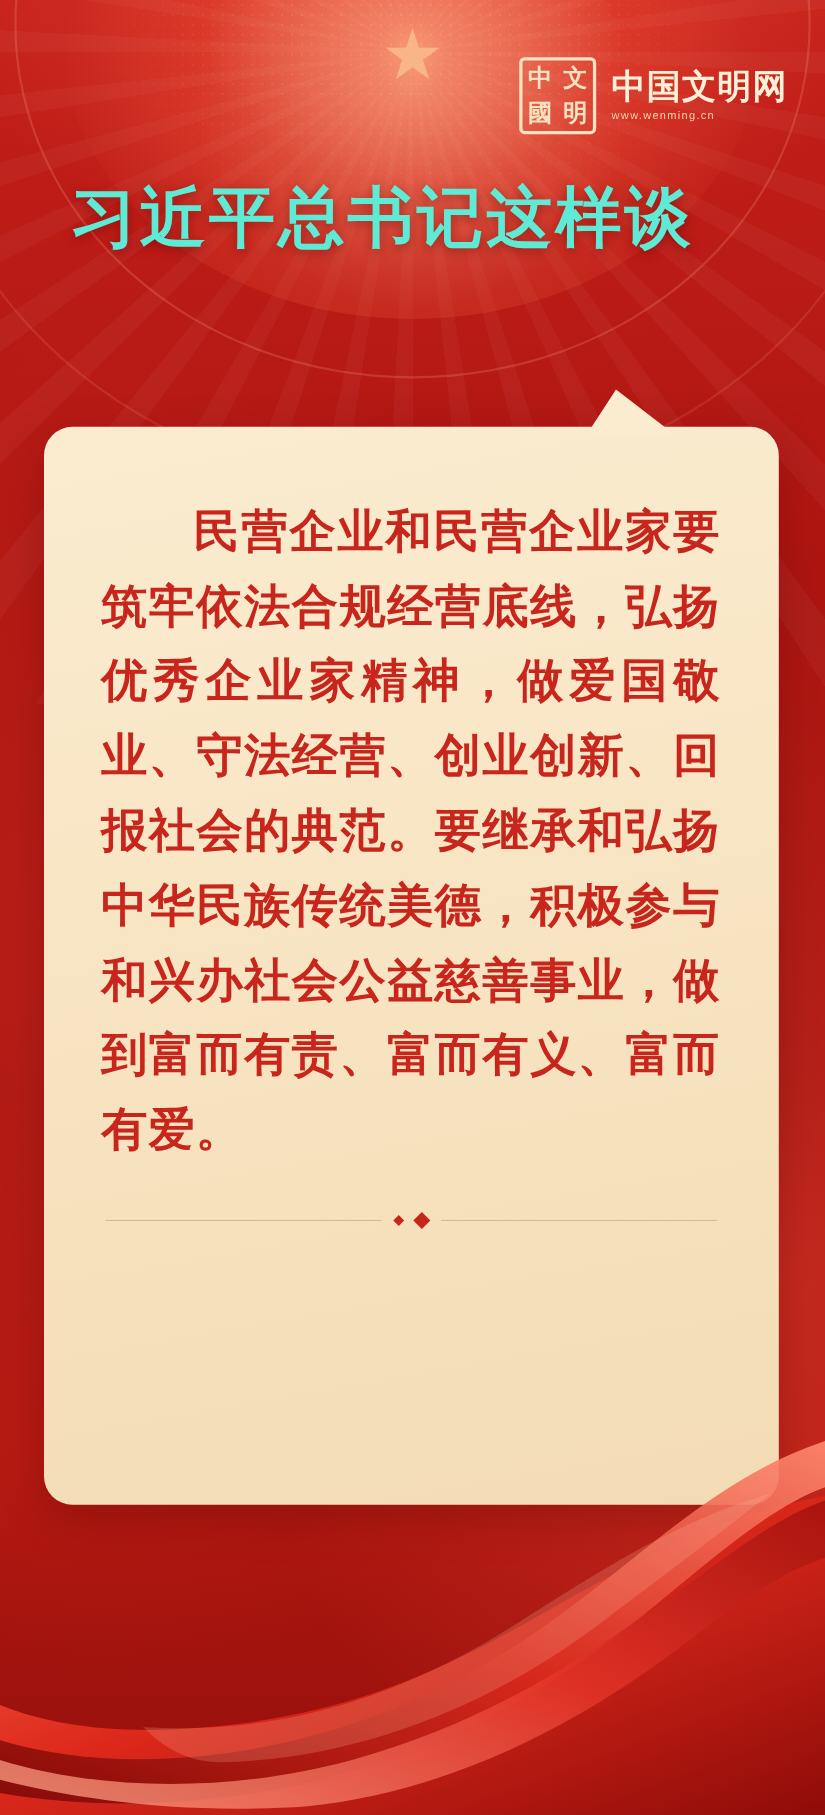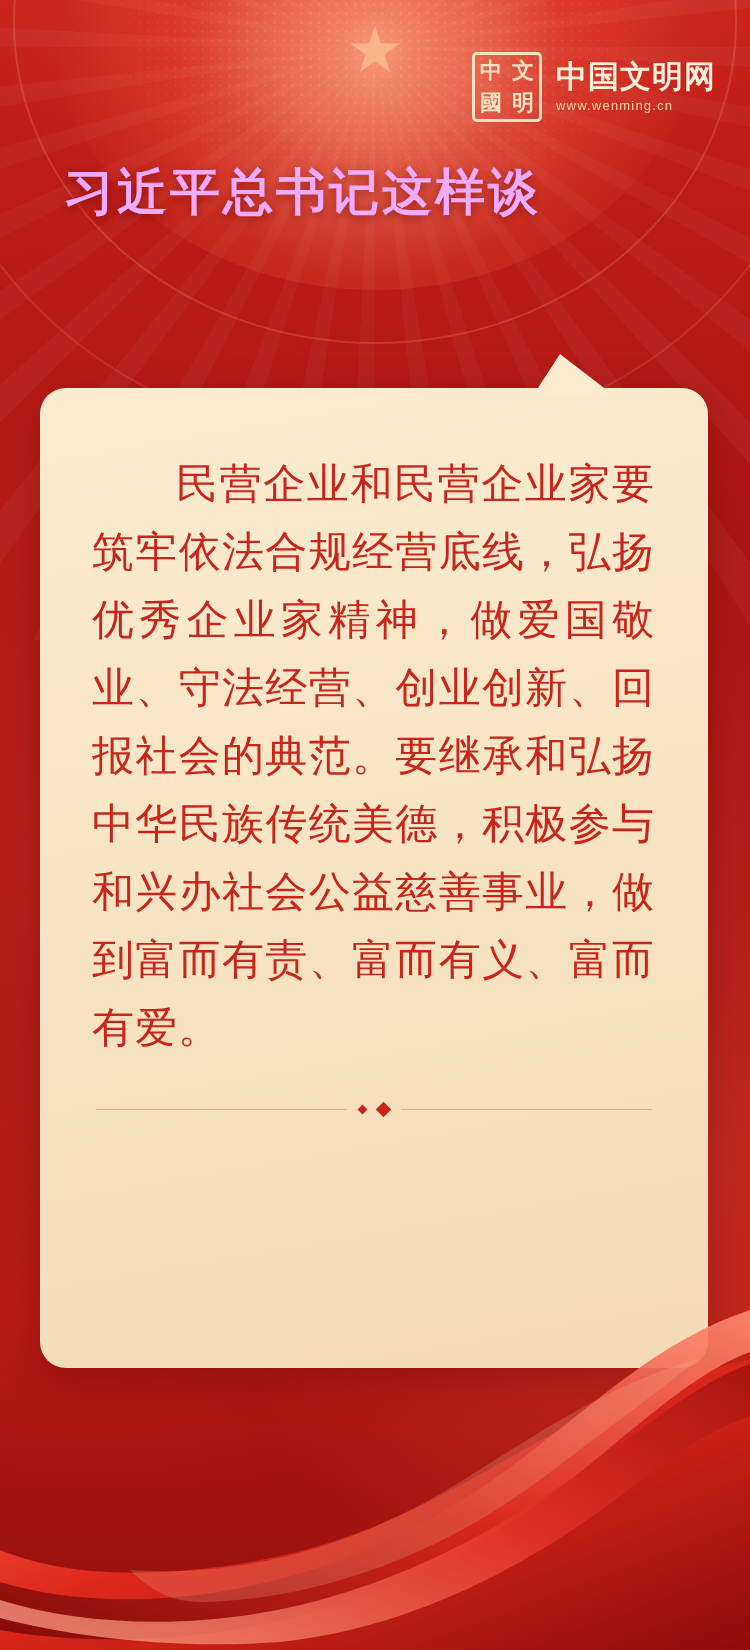--- a/index.html
+++ b/index.html
@@ -117,36 +117,36 @@
   .logo-cn {
     color: #fdf0d8;
     font-size: 31px;
     font-weight: bold;
     letter-spacing: 1px;
     font-family: "Liberation Serif", serif;
     line-height: 1.05;
   }
   .logo-url {
     color: #f3d6ae;
-    font-size: 13px;
+    font-size: 10px;
     letter-spacing: 1.2px;
     margin-top: 4px;
   }
 
   
   .title {
     position: absolute;
     top: 160px;
     left: 64px;
     right: 48px;
     font-family: "Liberation Serif", serif;
     font-weight: bold;
-    font-size: 50px;
+    font-size: 60px;
     line-height: 1.28;
-    color: #f0abfc;
+    color: #5eead4;
     letter-spacing: 3px;
     text-shadow: 0 3px 10px rgba(90,0,0,0.45);
   }
   .title .line { display: block; }
 
   
   .card {
     position: absolute;
     top: 388px;
     left: 40px;
@@ -162,21 +162,21 @@
     left: 494px;
     width: 0;
     height: 0;
     border-left: 26px solid transparent;
     border-right: 52px solid transparent;
     border-bottom: 40px solid #fbecd0;
   }
   .quote {
     padding: 62px 53px 0 52px;
     font-family: "Liberation Serif", serif;
-    font-weight: normal;
+    font-weight: bold;
     color: #c8261c;
     font-size: 42px;
     line-height: 1.62;
     letter-spacing: 1px;
     text-indent: 84px;
     text-align: justify;
   }
 
   .divider {
     margin: 42px 56px 0 56px;

